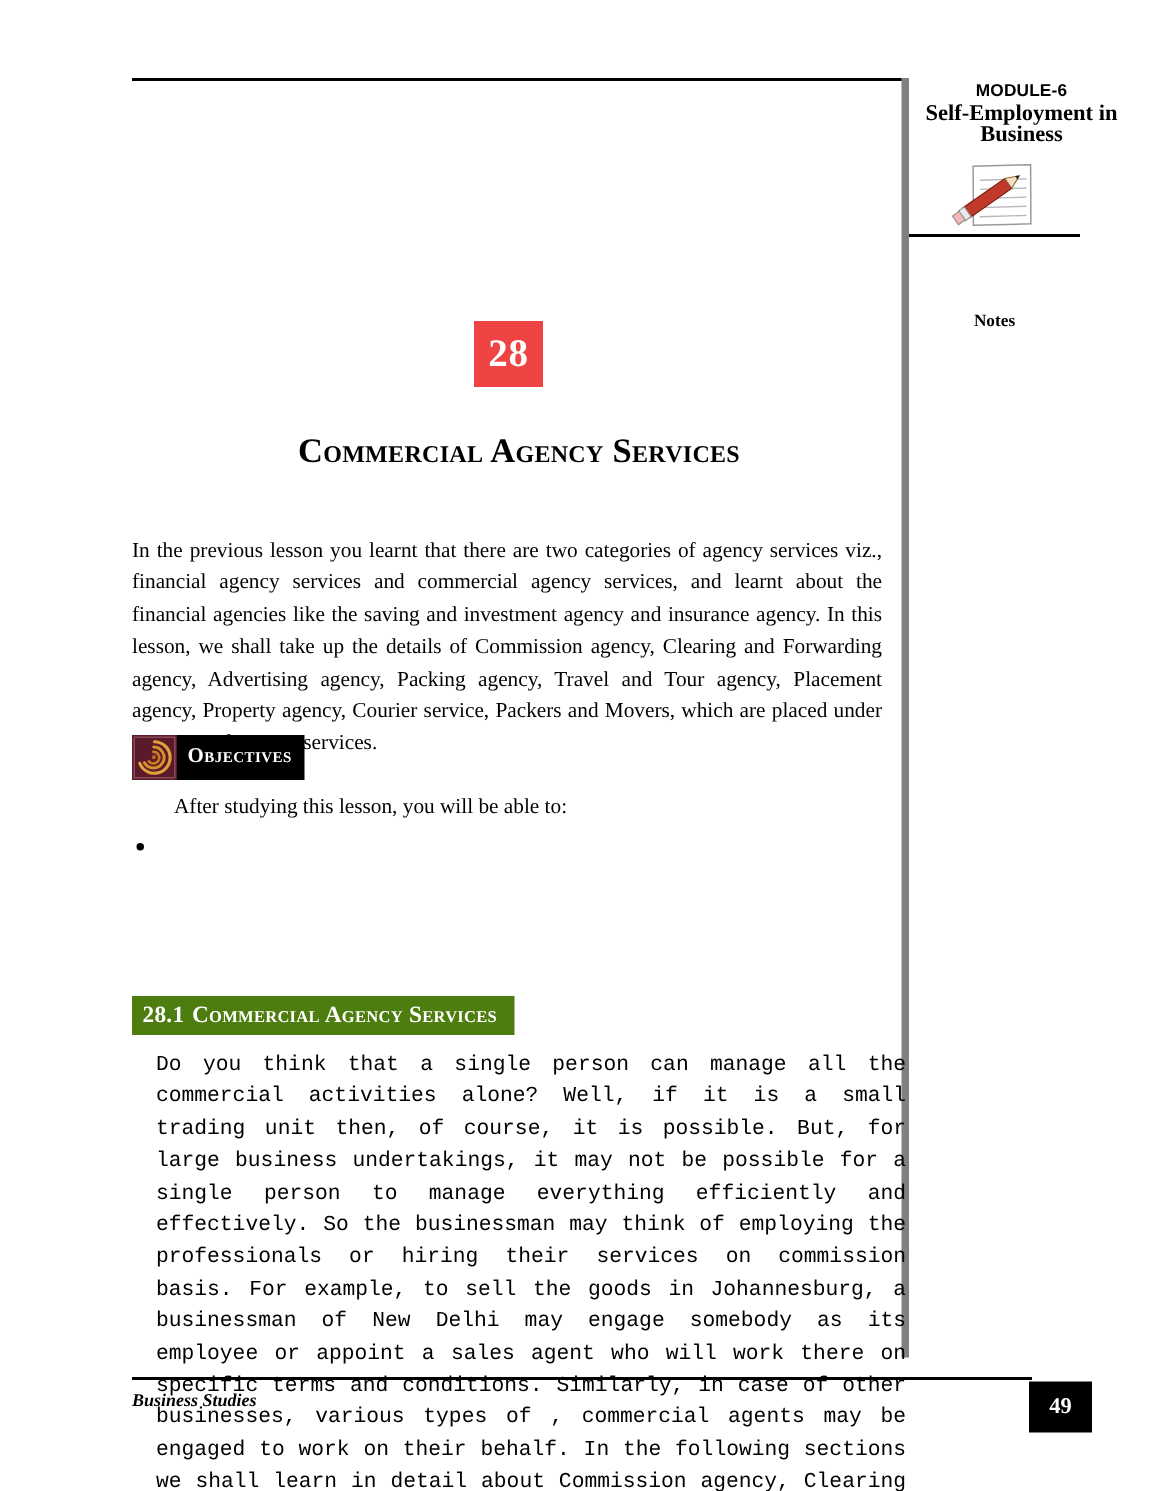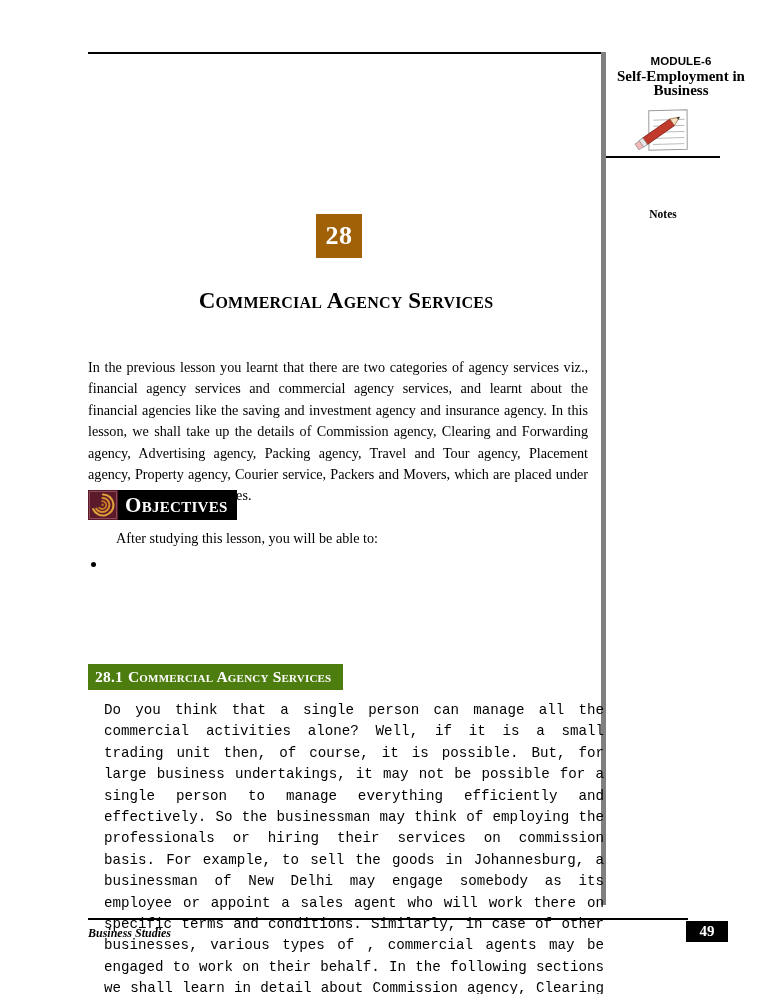--- a/index.html
+++ b/index.html
@@ -89,21 +89,21 @@
     margin-top: 46px;
   }
 
   
   .chapter-num {
     position: absolute;
     left: 316px;
     top: 214px;
     width: 46px;
     height: 44px;
-    background: #a16207;
+    background: #ef4444;
     color: #fff;
     display: flex;
     align-items: center;
     justify-content: center;
     font-family: "Liberation Serif", "DejaVu Serif", serif;
     font-weight: bold;
     font-size: 26px;
     letter-spacing: 0.5px;
   }
 
@@ -155,21 +155,21 @@
   }
   .obj-icon svg { display:block; }
   .obj-bar {
     background: #000;
     color: #fff;
     padding: 0 9px 0 7px;
     display: flex;
     align-items: center;
     font-family: "Liberation Serif", "DejaVu Serif", serif;
     font-weight: bold;
-    font-size: 21px;
+    font-size: 14px;
     font-variant: small-caps;
     letter-spacing: 0.3px;
   }
 
   .obj-intro {
     position: absolute;
     left: 88px;
     top: 528px;
     width: 500px;
     font-size: 14.2px;
@@ -246,21 +246,21 @@
     font-family: "Liberation Serif", "DejaVu Serif", serif;
     font-weight: bold;
     font-style: italic;
     font-size: 12px;
   }
   .page-num {
     position: absolute;
     left: 686px;
     top: 921px;
     width: 42px;
-    height: 21px;
+    height: 34px;
     background: #000;
     color: #fff;
     display: flex;
     align-items: center;
     justify-content: center;
     font-family: "Liberation Serif", "DejaVu Serif", serif;
     font-weight: bold;
     font-size: 15px;
   }
 </style>

